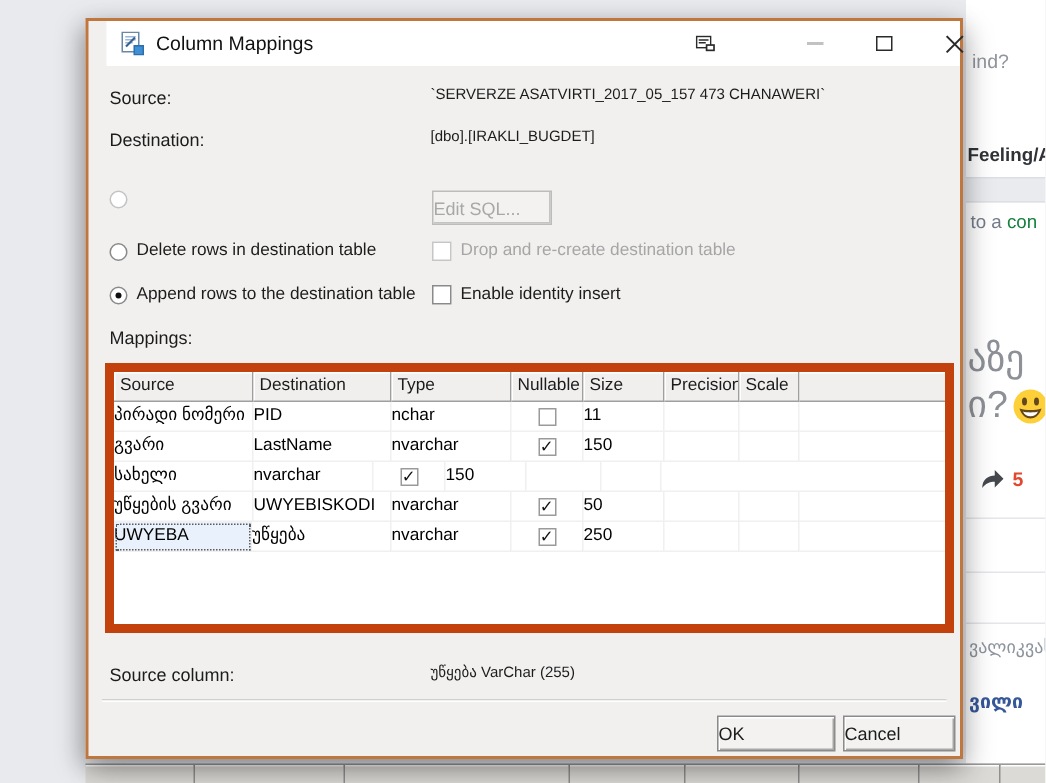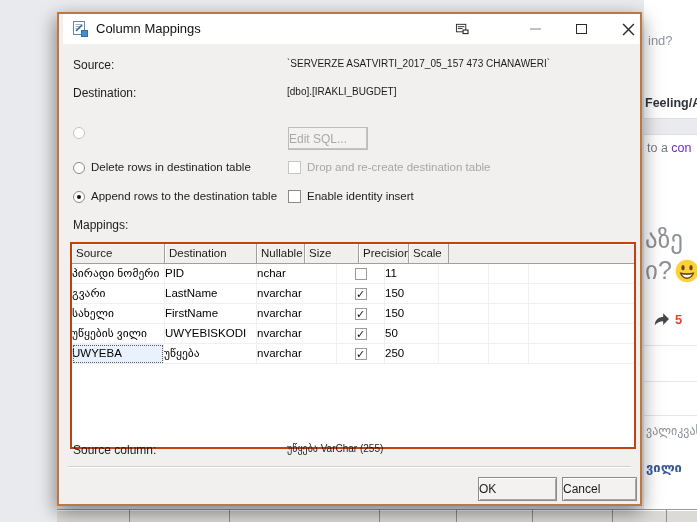--- a/index.html
+++ b/index.html
@@ -6,37 +6,37 @@
   body { font-family:"Liberation Sans","DejaVu Sans",sans-serif; }
   .screen { position:relative; width:697px; height:522px; background:#e9eaee; overflow:hidden; }
 
   
   .fb { position:absolute; left:644px; top:0; width:53px; height:509px; background:#ffffff; overflow:hidden; }
   .fb-mind { position:absolute; left:4px; top:33px; font-size:13px; color:#90949c; white-space:nowrap; }
   .fb-feeling { position:absolute; left:1px; top:96px; font-size:12.5px; font-weight:600; color:#2f3337; white-space:nowrap; }
   .fb-band { position:absolute; left:0; top:118px; width:100%; height:17px; background:#e9ebee; border-top:1px solid #dddfe2; border-bottom:1px solid #dddfe2; }
   .fb-reply { position:absolute; left:3px; top:141px; font-size:12.5px; white-space:nowrap; }
   .fb-reply .pre { color:#737b8a; }
-  .fb-reply .lnk { color:#6d28d9; }
+  .fb-reply .lnk { color:#15803d; }
   .fb-big { position:absolute; left:1px; top:224px; font-size:25px; line-height:31px; color:#8d9197; white-space:nowrap; }
   .fb-big .row2 { display:flex; align-items:center; gap:3px; }
   .fb-share { position:absolute; left:9px; top:312px; display:flex; align-items:center; gap:5px; }
   .fb-share .cnt { color:#e0492f; font-size:13px; font-weight:bold; }
   .fb-div { position:absolute; left:0; width:100%; height:1px; background:#e4e6eb; }
   .fb-gray { position:absolute; left:2px; top:424px; font-size:12px; color:#8d949e; white-space:nowrap; }
   .fb-link { position:absolute; left:2px; top:460px; font-size:13px; font-weight:bold; color:#365899; white-space:nowrap; }
 
   
   .bottom-strip { position:absolute; left:57px; top:509px; width:640px; height:13px; display:flex; background:#dcdad6; border-top:1px solid #9a9a9a; }
   .bs-cell { height:100%; border-right:1px solid #8f8f8f; box-shadow:inset 0 1px 0 #ffffff; }
 
   
   .dialog { position:absolute; left:57px; top:12px; width:585px; height:494px; background:#f1f0ef;
             border:2px solid #c0773d; box-shadow:-4px 5px 16px rgba(0,0,0,.28), 4px 7px 18px rgba(0,0,0,.22); }
-  .titlebar { position:absolute; left:4px; top:0; right:0; height:30px; background:#ffffff; }
+  .titlebar { position:absolute; left:12px; top:0; right:0; height:30px; background:#ffffff; }
   .dlg-icon { position:absolute; left:9px; top:7px; width:16px; height:16px; }
   .dlg-title { position:absolute; left:33px; top:0; line-height:30px; font-size:13px; color:#111; white-space:nowrap; }
   .tb-btn { position:absolute; top:0; height:30px; width:28px; display:flex; align-items:center; justify-content:center; }
   .tb-window { left:385px; }
   .tb-min { left:458px; }
   .tb-max { left:504px; }
   .tb-close { left:551px; }
   .glyph-min { width:11px; height:2px; background:#c2c2c2; }
   .glyph-max { width:11px; height:10px; border:1.4px solid #2a2a2a; background:transparent; }
 
@@ -50,21 +50,21 @@
   .opt-lbl { position:absolute; left:32px; font-size:11.5px; color:#1c1c1c; white-space:nowrap; }
   .checkbox { position:absolute; left:229px; width:13px; height:13px; background:#fff; border:1px solid #8a8a8a; }
   .checkbox.disabled { border-color:#c6c6c6; }
   .chk-lbl { position:absolute; left:248px; font-size:11.5px; color:#1c1c1c; white-space:nowrap; }
 
   .btn { position:absolute; background:#f3f2f1; border:1px solid #8b8b8b; box-shadow:inset 1px 1px 0 #ffffff, inset -1px -1px 0 #a8a8a8;
          font-size:12px; color:#1c1c1c; display:flex; align-items:center; }
   .btn.disabled { color:#a8a8a8; border-color:#bcbcbc; box-shadow:inset -1px -1px 0 #c4c4c4; }
 
   
-  .grid { position:absolute; left:11px; top:228px; width:566px; height:207px; background:#ffffff; border:2px solid #c2410c; overflow:hidden; font-size:11.5px; }
+  .grid { position:absolute; left:11px; top:228px; width:566px; height:180px; background:#ffffff; border:6px solid #c2410c; overflow:hidden; font-size:11.5px; }
   .grid-header { display:flex; height:20px; }
   .gh-cell { background:#f0efee; border-right:1px solid #9f9f9f; border-bottom:1px solid #9f9f9f; box-shadow:inset 1px 1px 0 #fff;
              line-height:19px; padding-left:4px; color:#1c1c1c; white-space:nowrap; overflow:hidden; }
   .gh-cell.w-fill { border-right:none; box-shadow:inset 0 1px 0 #fff; }
   .grid-row { display:flex; height:20px; }
   .gd-cell { border-right:1px solid #f0f0f0; border-bottom:1px solid #f0f0f0; line-height:19px; padding-left:0; color:#000;
              white-space:nowrap; overflow:hidden; }
   .gd-cell.focused { background:#e9f2fc; outline:1px dotted #5a5a5a; outline-offset:-2px; }
   .null-cell { display:flex; align-items:center; justify-content:center; padding-left:0; }
   .grid-check { width:12px; height:12px; border:1px solid #9a9a9a; background:#fff; font-size:11px; line-height:10px; text-align:center; color:#111; font-weight:bold; }
@@ -171,20 +171,21 @@
     <span class="opt-lbl" style="top:176px">Append rows to the destination table</span>
     <div class="checkbox" style="top:176px"></div>
     <span class="chk-lbl" style="top:176px">Enable identity insert</span>
 
     <span class="lbl" style="top:204px">Mappings:</span>
 
     <div class="grid">
       <div class="grid-header">
         <div class="gh-cell w-source">Source</div>
         <div class="gh-cell w-dest">Destination</div>
+        <div class="gh-cell w-type">Type</div>
         <div class="gh-cell w-null">Nullable</div>
         <div class="gh-cell w-size">Size</div>
         <div class="gh-cell w-prec">Precision</div>
         <div class="gh-cell w-scale">Scale</div>
         <div class="gh-cell w-fill"></div>
       </div>
       <div>
           <div class="grid-row">
             <div class="gd-cell w-source">პირადი ნომერი</div>
             <div class="gd-cell w-dest">PID</div>
@@ -204,32 +205,31 @@
             <div class="gd-cell null-cell w-null">
               <div class="grid-check">✓</div>
             </div>
             <div class="gd-cell w-size">150</div>
             <div class="gd-cell w-prec"></div>
             <div class="gd-cell w-scale"></div>
             <div class="gd-cell w-fill"></div>
           </div>
           <div class="grid-row">
             <div class="gd-cell w-source">სახელი</div>
-            <div class="gd-cell w-dest">FirstName</div>
             <div class="gd-cell w-type">nvarchar</div>
             <div class="gd-cell null-cell w-null">
               <div class="grid-check">✓</div>
             </div>
             <div class="gd-cell w-size">150</div>
             <div class="gd-cell w-prec"></div>
             <div class="gd-cell w-scale"></div>
             <div class="gd-cell w-fill"></div>
           </div>
           <div class="grid-row">
-            <div class="gd-cell w-source">უწყების ვილი</div>
+            <div class="gd-cell w-source">უწყების გვარი</div>
             <div class="gd-cell w-dest">UWYEBISKODI</div>
             <div class="gd-cell w-type">nvarchar</div>
             <div class="gd-cell null-cell w-null">
               <div class="grid-check">✓</div>
             </div>
             <div class="gd-cell w-size">50</div>
             <div class="gd-cell w-prec"></div>
             <div class="gd-cell w-scale"></div>
             <div class="gd-cell w-fill"></div>
           </div>

